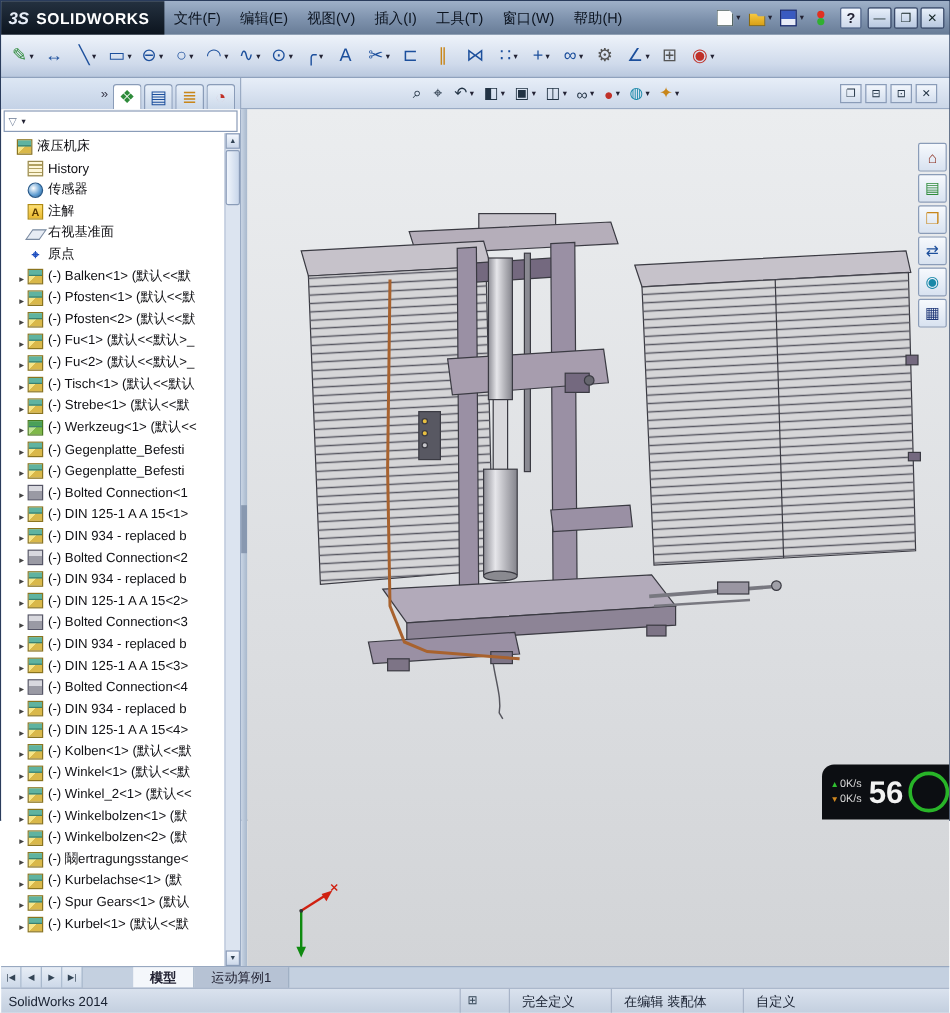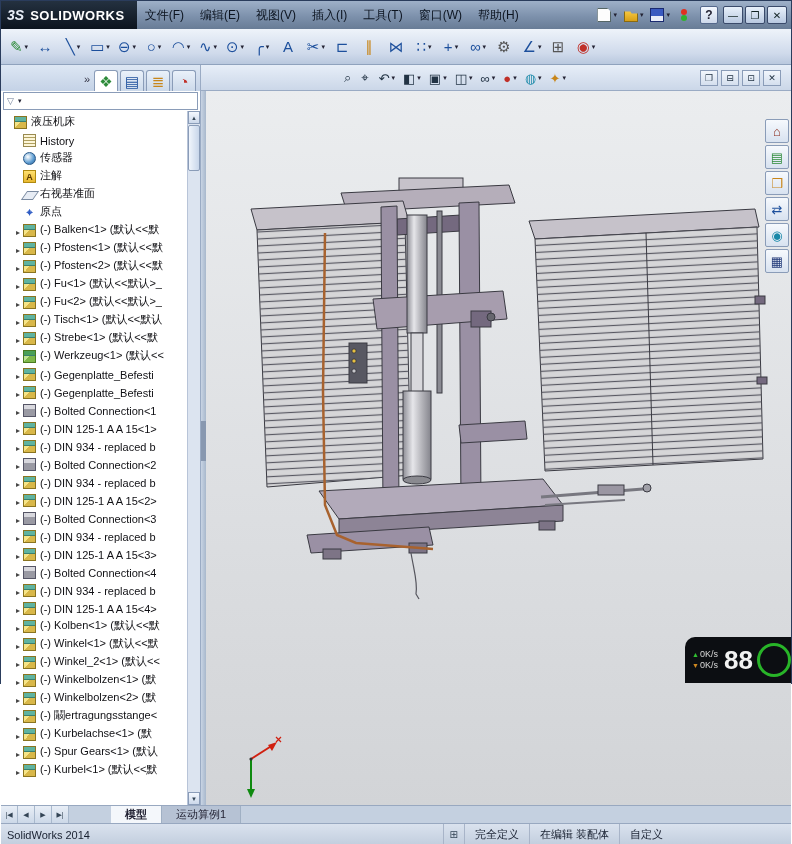--- a/index.html
+++ b/index.html
@@ -108,21 +108,21 @@
   .tabbar { position:absolute; left:0; top:804px; right:0; height:18px; display:flex; align-items:stretch;
     background:#c4d0e0; border-top:1px solid #98a8c0;gap:42px; }
   .navbtn { width:17px; border-right:1px solid #a8b8cc; font-size:7px; color:#345;
     background:linear-gradient(#e8eef6,#ccd8e8); display:flex; align-items:center; justify-content:center; }
   .tab { padding:0 14px; font-size:11px; color:#223; background:#b6c2d4; border-right:1px solid #a0b0c4;
     display:flex; align-items:center; }
   .tab.active { background:#f4f7fb; font-weight:bold; }
   .statusbar { position:absolute; left:0; top:822px; right:0; height:22px; display:flex; align-items:center;
     padding:0 6px; font-size:11px; color:#182030; background:linear-gradient(#dae2ee,#c2cede); border-top:1px solid #98a8c0; }
   .sb-right { margin-left:auto; display:flex; align-items:center; height:100%; margin-right:112px; }
-  .sb-item { padding:0 10px; height:100%; display:flex; align-items:center; border-left:1px solid #a8b4c8; }
+  .sb-item { padding:0 10px; height:100%; display:flex; align-items:center; border-left:1px solid #a8b4c8;margin-left:20px; }
   .sb-grid { font-size:10px; color:#345; padding:0 6px; border-left:1px solid #a8b4c8; height:100%;
     display:flex; align-items:center; }
 
   
   .overlay { position:absolute; right:0; bottom:0; width:106px; height:46px; z-index:50; overflow:hidden;
     background:#0c0e12; border-top-left-radius:10px; display:flex; align-items:center; gap:4px; padding:0 0 0 7px; color:#fff; }
   .ov-speeds { display:flex; flex-direction:column; font-size:9px; line-height:11px; color:#d8d8d8; }
   .ov-up { color:#30c030; font-size:7px; margin-right:1px; }
   .ov-down { color:#d08820; font-size:7px; margin-right:1px; }
   .ov-num { font-size:26px; font-weight:bold; color:#f2f2f2; margin-left:2px; }
@@ -755,17 +755,17 @@
         <span class="sb-item">在编辑 装配体</span>
         <span class="sb-item">自定义</span>
       </div>
   </div>
 
   <div class="overlay">
     <div class="ov-speeds">
       <span><span class="ov-up">▲</span><span>0K/s</span></span>
       <span><span class="ov-down">▼</span><span>0K/s</span></span>
     </div>
-    <span class="ov-num">88</span>
+    <span class="ov-num">56</span>
     <span class="ov-ring"></span>
   </div>
 
 </div>
 
 </body></html>

